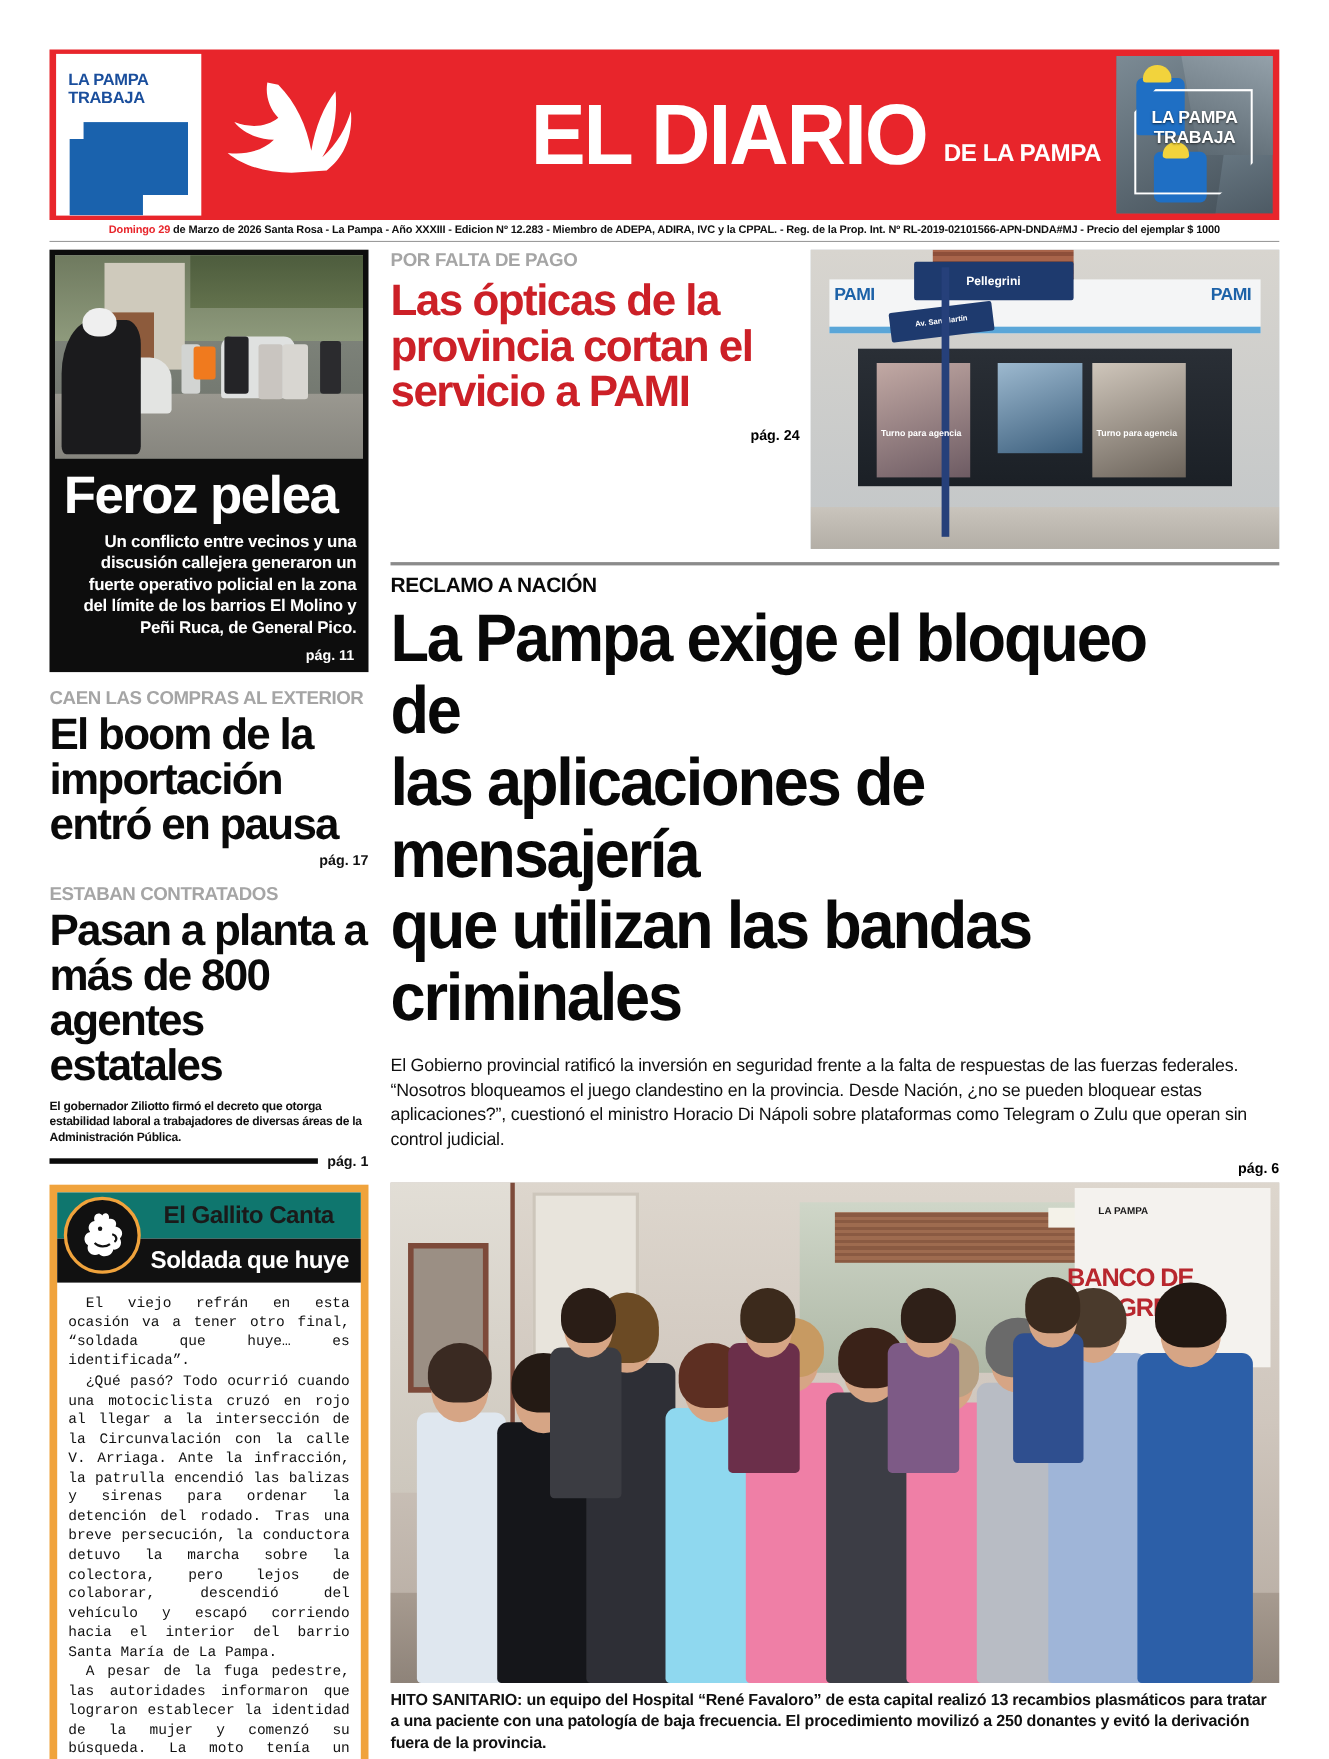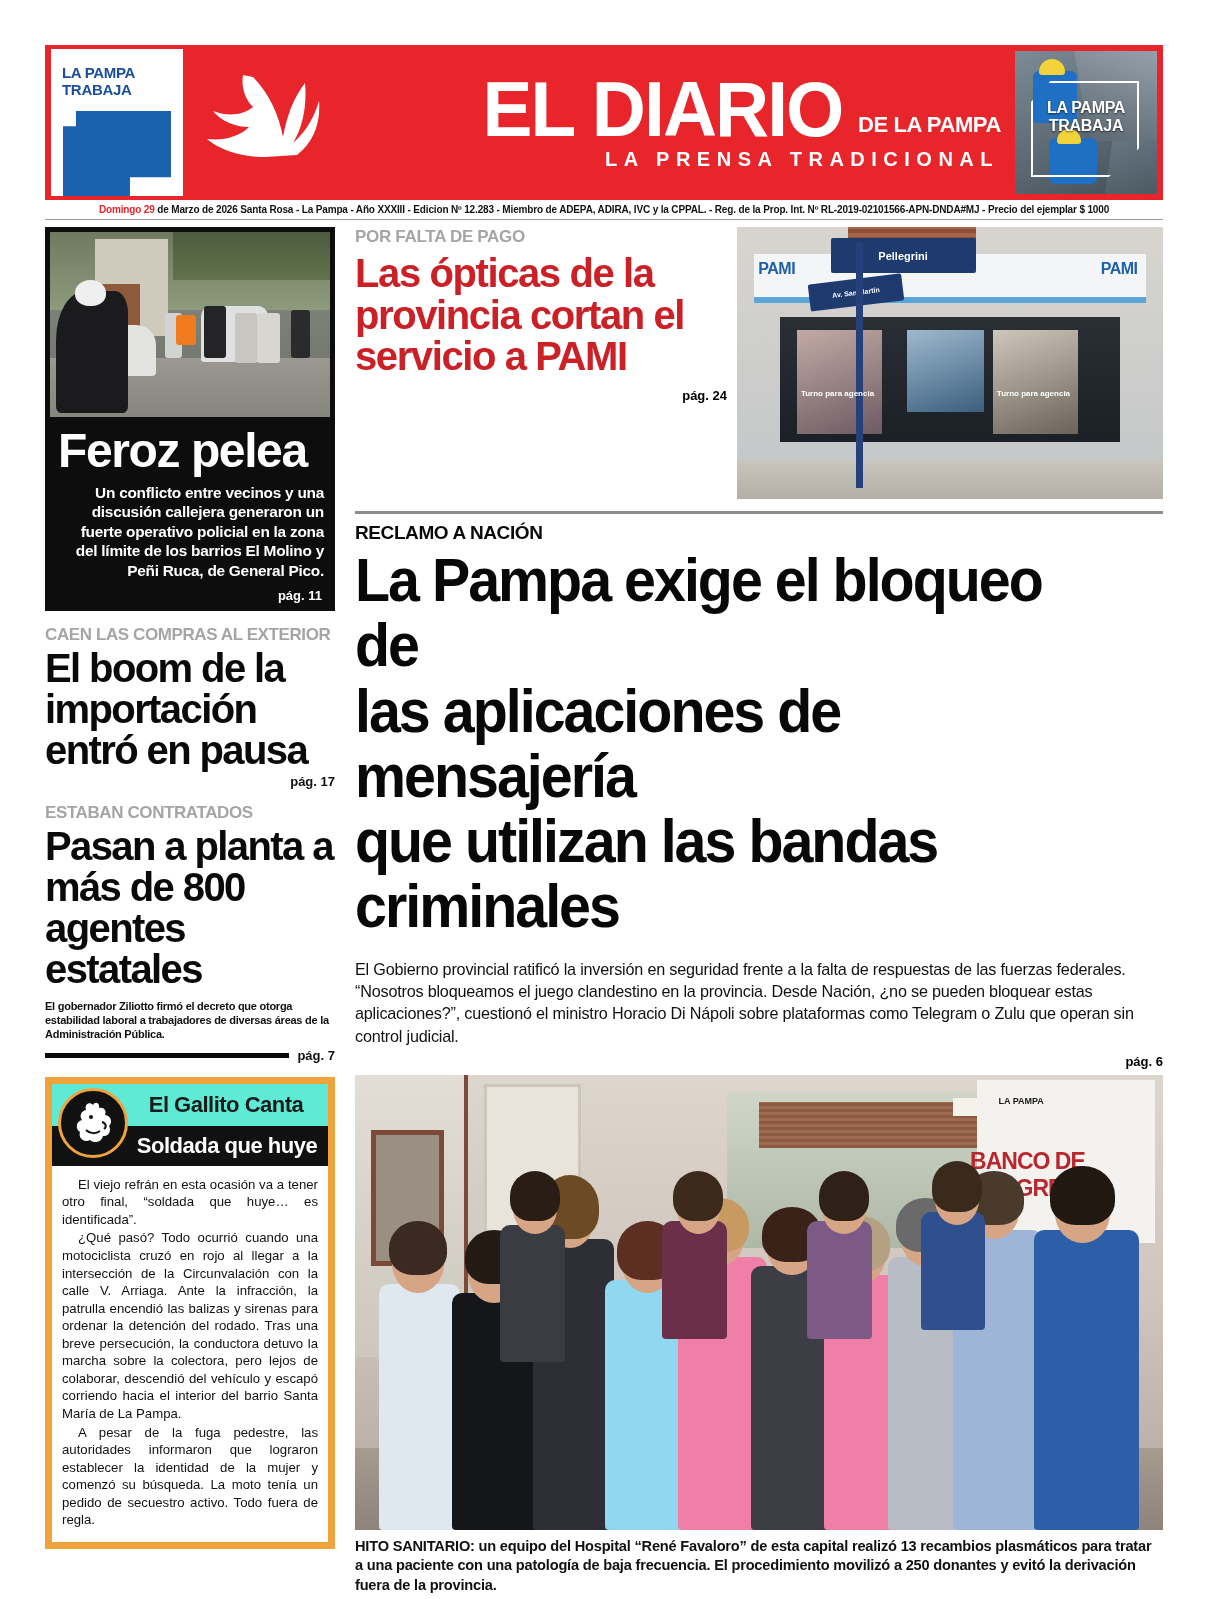--- a/index.html
+++ b/index.html
@@ -192,21 +192,21 @@
   .rule-row { display: flex; align-items: center; margin-top: 7px; }
   .rule-line { flex: 1 1 auto; height: 5px; background: #0a0a0a; }
   .rule-page { font-size: 13px; font-weight: 800; color:#111; margin-left: 8px; }
   .page-only { text-align: right; font-size: 13px; font-weight: 800; color:#111; margin-top: 4px; }
 
   
   .gallito {
     margin-top: 14px; border: 7px solid #f0a33c; background: #fff;
     position: relative;
   }
-  .gl-head { background: #5eead4; height: 42px; position: relative; }
+  .gl-head { background: #0f766e; height: 42px; position: relative; }
   .gl-head-title {
     position: absolute; right: 0; left: 72px; top: 8px;
     text-align: center; font-size: 22px; font-weight: 800; color: #1a1a1a;
     letter-spacing: -0.5px;
   }
   .gl-sub { background: #111; height: 40px; position: relative; }
   .gl-sub-title {
     position: absolute; left: 80px; right: 6px; top: 7px;
     text-align: center; font-size: 22px; font-weight: 800; color: #fff;
     letter-spacing: -0.5px;
@@ -215,21 +215,21 @@
     position: absolute; left: 6px; top: 4px; width: 70px; height: 70px;
     border-radius: 50%; background: #111; border: 3px solid #f0a33c;
     z-index: 3;
   }
   .gl-rooster svg { position:absolute; left:5px; top:5px; }
   .gl-body {
     padding: 10px 10px 12px 10px; font-size: 13.2px; line-height: 1.33;
     color: #111; text-align: justify; font-family: "Liberation Sans", sans-serif;
     font-weight: 500;
   }
-  .gl-body p { text-indent: 16px; margin-bottom: 1px; }
+  .gl-body p { text-indent: 16px; margin-bottom: 1px; font-family: Liberation Mono, monospace; }
 
   
   .top-right { display: flex; }
   .tr-text { width: 372px; flex: 0 0 372px; }
   .tr-kicker {
     font-size: 17px; font-weight: 800; color: #a5a5a5; letter-spacing: -0.3px;
     text-transform: uppercase;
   }
   .tr-head {
     font-size: 40px; font-weight: 800; color: #cc2027; line-height: 1.04;
@@ -361,21 +361,20 @@
       <svg width="170" height="105" viewBox="0 0 170 105" aria-hidden="true">
         <path d="M58 6 C74 22 84 44 88 66 C92 44 99 26 110 12 C112 34 108 56 98 72 C112 60 120 44 124 30 C126 52 118 72 102 84 L70 86 C48 86 26 80 12 68 C28 70 44 66 54 56 C40 56 26 50 18 40 C34 46 48 44 58 36 C50 28 46 16 48 4 Z" fill="#ffffff"></path>
       </svg>
     </div>
 
     <div class="mh-title-wrap">
       <div class="mh-title-row">
         <div class="mh-title">EL DIARIO</div>
         <div class="mh-sub1">DE LA PAMPA</div>
       </div>
-      <div class="mh-sub2">LA PRENSA TRADICIONAL</div>
     </div>
 
     <div class="mh-promo">
       <div class="p-rock1"></div>
       <div class="p-rock2"></div>
       <div class="p-worker1"></div>
         <div class="p-helm1"></div>
       <div class="p-worker2"></div>
         <div class="p-helm2"></div>
       <div class="p-map"></div>
@@ -422,21 +421,21 @@
         <div class="hl-blk">El boom de la importación entró en pausa</div>
         <div class="page-only">pág. 17</div>
       </div>
 
       <div>
         <div class="kicker">ESTABAN CONTRATADOS</div>
         <div class="hl-blk">Pasan a planta a más de 800 agentes estatales</div>
         <div class="deck">El gobernador Ziliotto firmó el decreto que otorga estabilidad laboral a trabajadores de diversas áreas de la Administración Pública.</div>
         <div class="rule-row">
           <div class="rule-line"></div>
-          <div class="rule-page">pág. 7</div>
+          <div class="rule-page">pág. 1</div>
         </div>
       </div>
 
       <div class="gallito">
         <div class="gl-rooster">
           <svg width="58" height="58" viewBox="0 0 58 58" aria-hidden="true">
             <path d="M20 14 C18 8 24 5 27 9 C29 5 34 7 33 12 C38 11 41 15 39 19 C45 20 47 26 43 30 C46 35 42 41 37 40 C36 46 28 48 24 44 C18 47 12 42 14 36 C9 33 10 25 16 24 C13 20 15 15 20 14 Z" fill="#ffffff"></path>
             <circle cx="25" cy="21" r="2" fill="#111"></circle>
             <path d="M36 26 C40 27 41 31 38 33" stroke="#111" stroke-width="2" fill="none"></path>
             <path d="M20 34 C24 38 30 38 34 35" stroke="#111" stroke-width="2" fill="none"></path>

